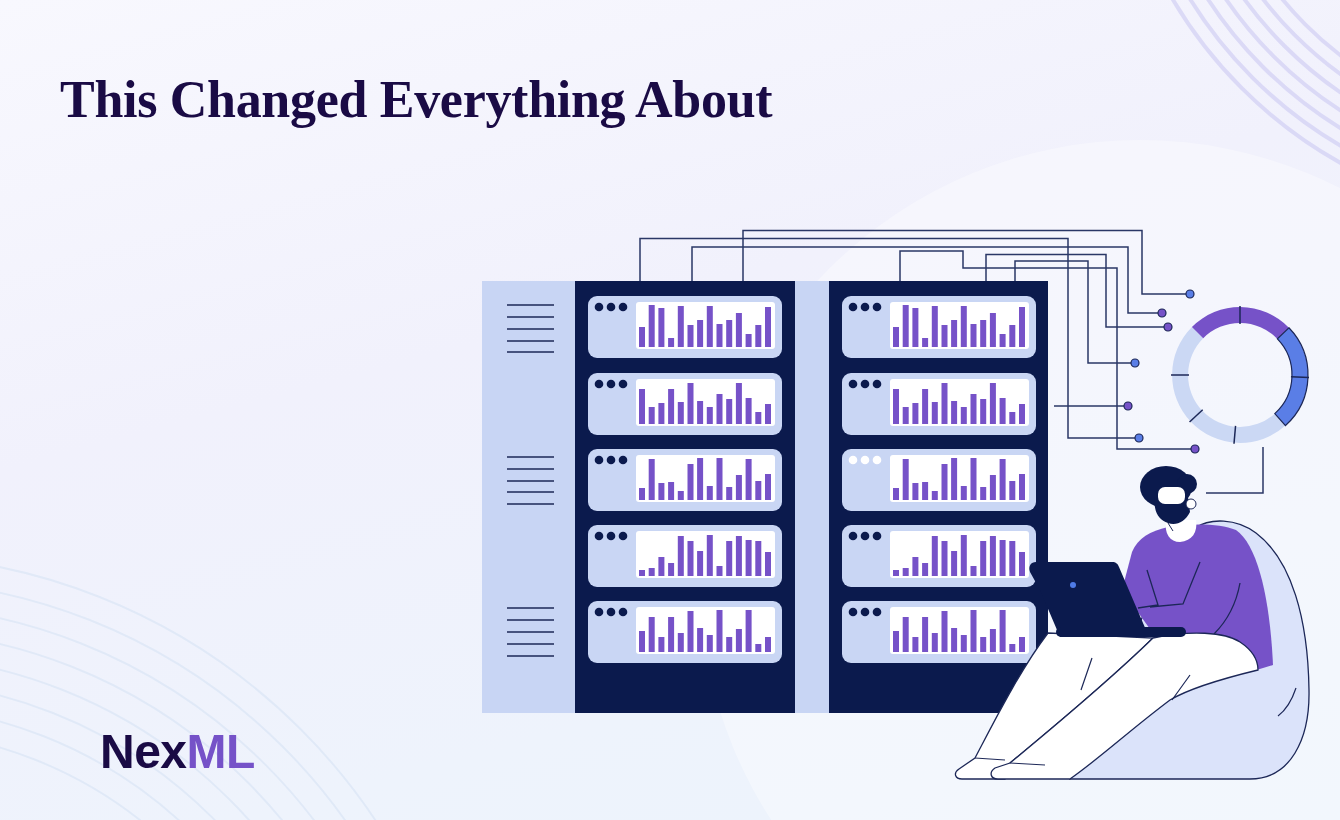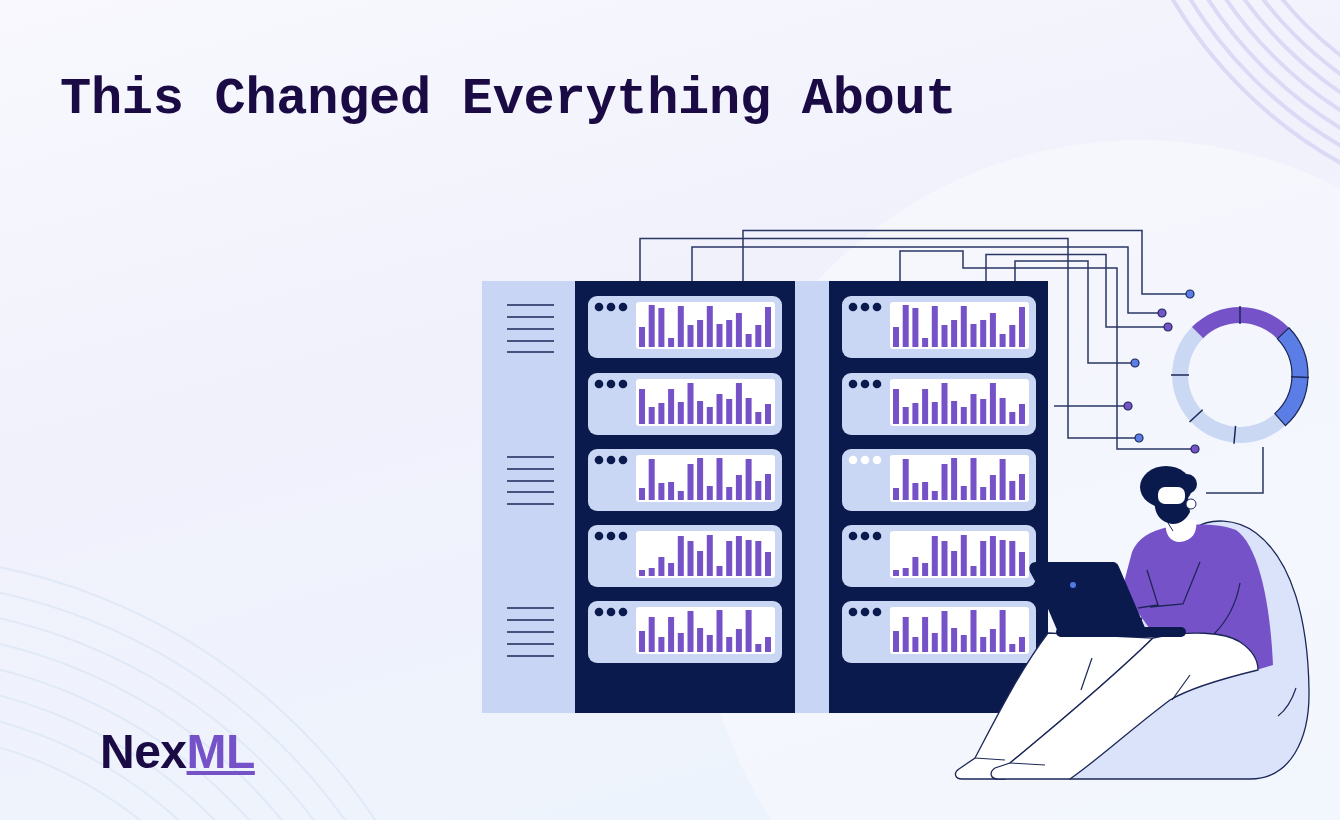--- a/index.html
+++ b/index.html
@@ -5,32 +5,32 @@
   html, body { margin: 0; padding: 0; }
   body { width: 1340px; height: 820px; overflow: hidden; }
   .canvas {
     position: relative; width: 1340px; height: 820px; overflow: hidden;
     background: linear-gradient(165deg, #f8f8fe 0%, #f1f1fc 40%, #eef3fc 75%, #ecf3fc 100%);
     font-family: "Liberation Sans", sans-serif;
   }
   .bg-svg, .art-svg { position: absolute; left: 0; top: 0; width: 1340px; height: 820px; }
   .headline-line {
     position: absolute; left: 60px; margin: 0;
-    font-family: Liberation Mono, monospace; font-weight: 700;
+    font-family: Liberation Serif, serif; font-weight: 700;
     font-size: 52px; line-height: 52px; white-space: nowrap; letter-spacing: -0.3px;
   }
   .line1 { top: 74px; color: #1a0b45; }
   .line2 { top: 144px; color: #7552c8; }
   .logo {
     position: absolute; left: 60px; top: 728px; margin: 0;
     font-family: "Liberation Sans", sans-serif; font-weight: 700;
     font-size: 48px; line-height: 48px; white-space: nowrap; letter-spacing: -0.5px;
   }
   .logo .p1 { color: #1a0b45; margin-left: 40px; }
-  .logo .p2 { color: #7552c8; text-decoration: underline; }
+  .logo .p2 { color: #7552c8; }
 </style>
 </head>
 <body>
 
 <div class="canvas">
 
   <svg class="bg-svg" viewBox="0 0 1340 820">
     <circle cx="1140" cy="580" r="440" fill="#ffffff" opacity="0.35"></circle>
     <g fill="none" stroke="#c9c6f2" stroke-width="4" opacity="0.55">
       <circle cx="1560" cy="-230" r="360"></circle>

